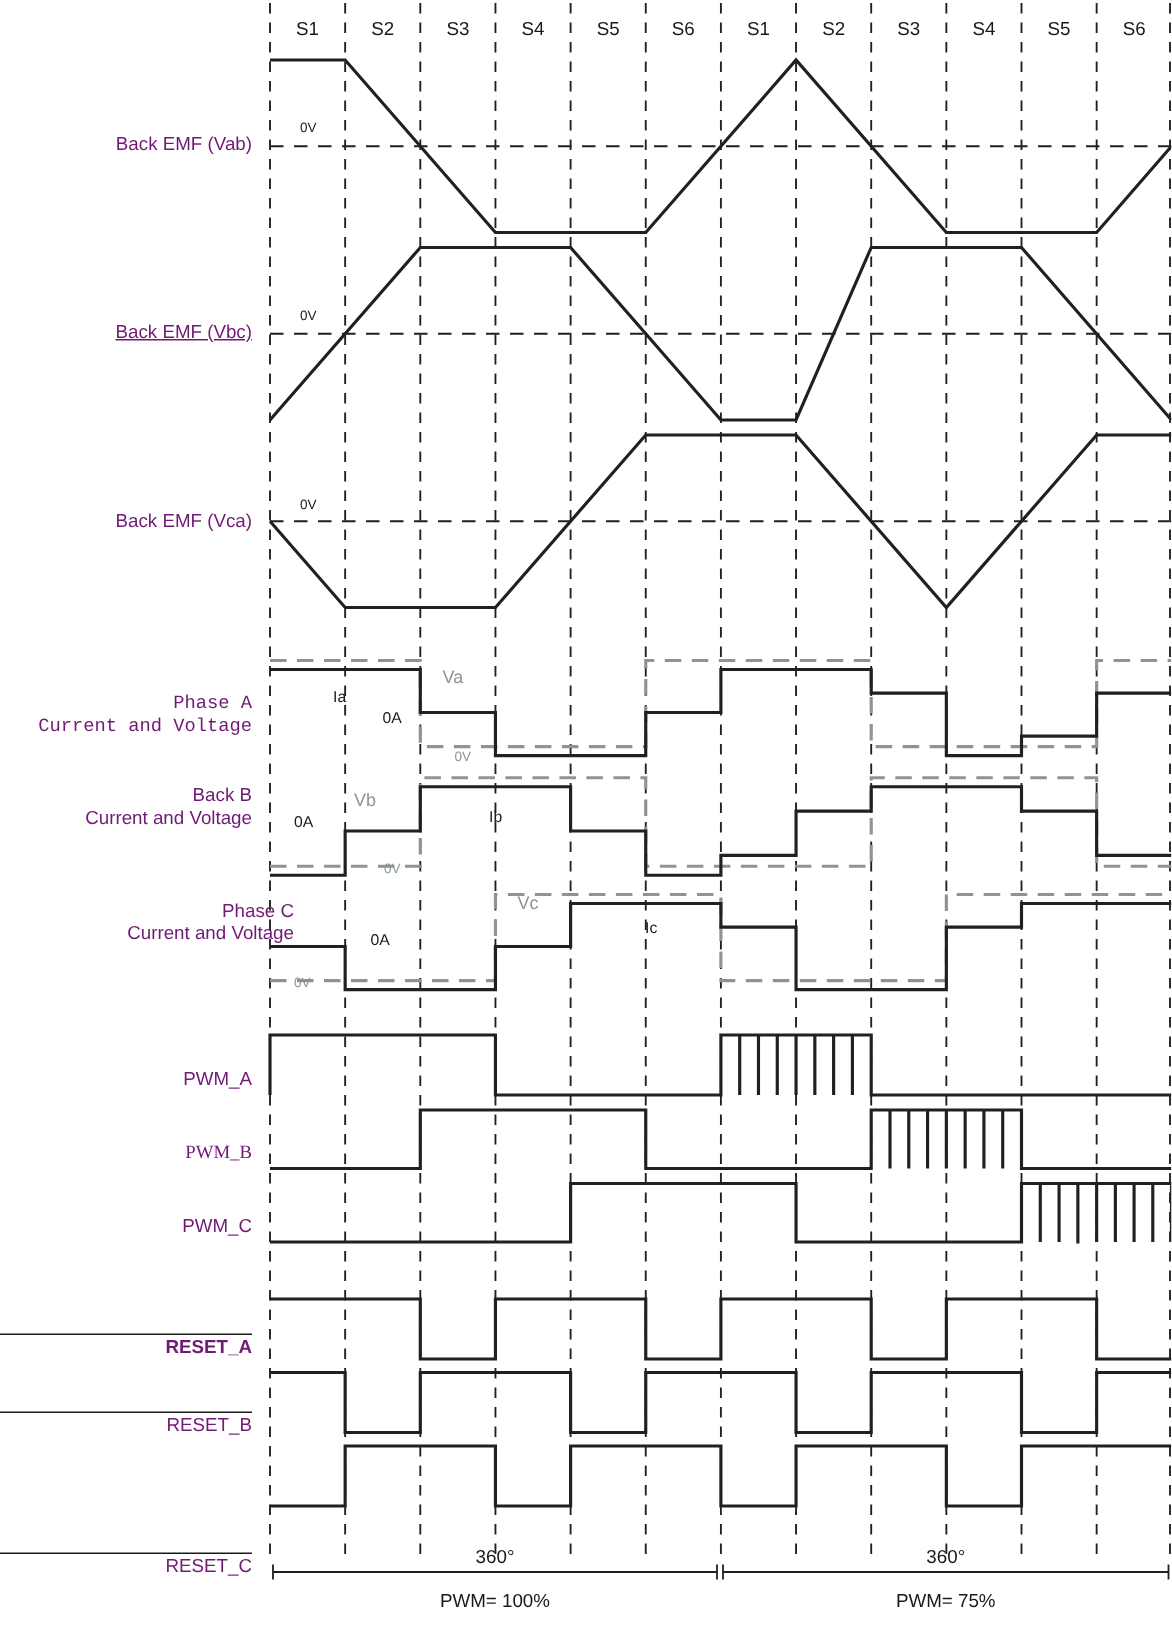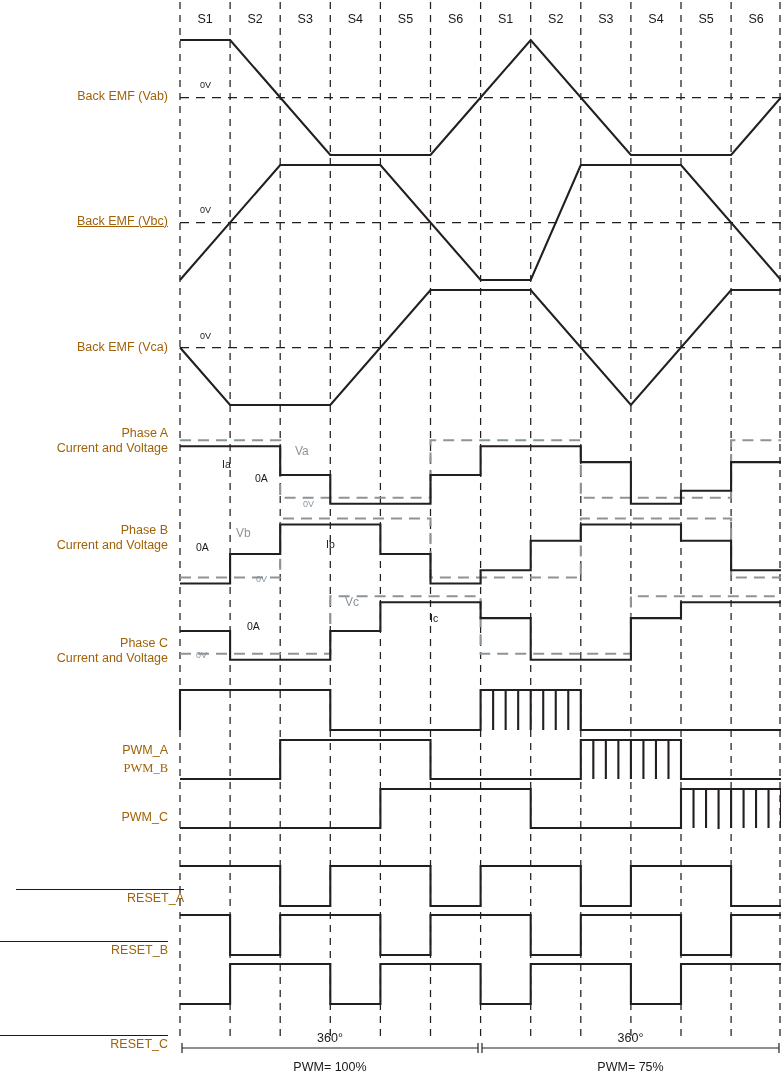--- a/index.html
+++ b/index.html
@@ -23,21 +23,21 @@
     left: 0;
     top: 0;
     width: 781px;
     height: 1083px;
   }
   .row-label {
     position: absolute;
     text-align: right;
     font-size: 12.5px;
     line-height: 15px;
-    color: #a16207;
+    color: #701a75;
     white-space: pre;
   }
   .row-label span { display: block; }
   .ovl { 
     border-top: 1.3px solid #1a1a1a;
     padding-top: 1px;
     display: inline-block;
   }
   text { font-family: "Liberation Sans", sans-serif; }
   .sector-text { font-size: 12.5px; fill: #1a1a1a; }
@@ -136,23 +136,23 @@
         <line x1="482" y1="1043" x2="482" y2="1053" class="axis"></line>
         <line x1="779" y1="1043" x2="779" y2="1053" class="axis"></line>
         <text x="630.5" y="1042" text-anchor="middle" class="foot-text">360°</text>
         <text x="630.5" y="1071" text-anchor="middle" class="foot-text">PWM= 75%</text>
       </g>
   </svg>
   <div id="labels">
       <div class="row-label" style="top: 88.5px; left: 0px; width: 168px;"><span>Back EMF (Vab)</span></div>
       <div class="row-label" style="top: 213.5px; left: 0px; width: 168px; text-decoration: underline;"><span>Back EMF (Vbc)</span></div>
       <div class="row-label" style="top: 339.5px; left: 0px; width: 168px;"><span>Back EMF (Vca)</span></div>
-      <div class="row-label" style="top: 426px; left: 0px; width: 168px;"><span>Phase A</span><span>Current and Voltage</span></div>
-      <div class="row-label" style="top: 523px; left: 0px; width: 168px;"><span>Phase B</span><span>Current and Voltage</span></div>
-      <div class="row-label" style="top: 636px; left: 0px; width: 168px;"><span>Phase C</span><span>Current and Voltage</span></div>
-      <div class="row-label" style="top: 711.5px; left: 0px; width: 168px; margin-top: 31px;"><span>PWM_A</span></div>
+      <div class="row-label" style="top: 462px; left: 0px; width: 168px; font-family: Liberation Mono, monospace;"><span>Phase A</span><span>Current and Voltage</span></div>
+      <div class="row-label" style="top: 523px; left: 0px; width: 168px;"><span>Back B</span><span>Current and Voltage</span></div>
+      <div class="row-label" style="top: 600px; left: 0px; width: 168px; padding-left: 28px;"><span>Phase C</span><span>Current and Voltage</span></div>
+      <div class="row-label" style="top: 711.5px; left: 0px; width: 168px;"><span>PWM_A</span></div>
       <div class="row-label" style="top: 760.5px; left: 0px; width: 168px; font-family: Liberation Serif, serif;"><span>PWM_B</span></div>
       <div class="row-label" style="top: 809.5px; left: 0px; width: 168px;"><span>PWM_C</span></div>
-      <div class="row-label" style="top: 888.5px; left: 16px; width: 168px;"><span><span class="ovl">RESET_A</span></span></div>
+      <div class="row-label" style="top: 888.5px; left: 0px; width: 168px; font-weight: bold;"><span><span class="ovl">RESET_A</span></span></div>
       <div class="row-label" style="top: 941px; left: 0px; width: 168px;"><span><span class="ovl">RESET_B</span></span></div>
       <div class="row-label" style="top: 1035px; left: 0px; width: 168px;"><span><span class="ovl">RESET_C</span></span></div>
     </div>
 </div>
 
 </body></html>

